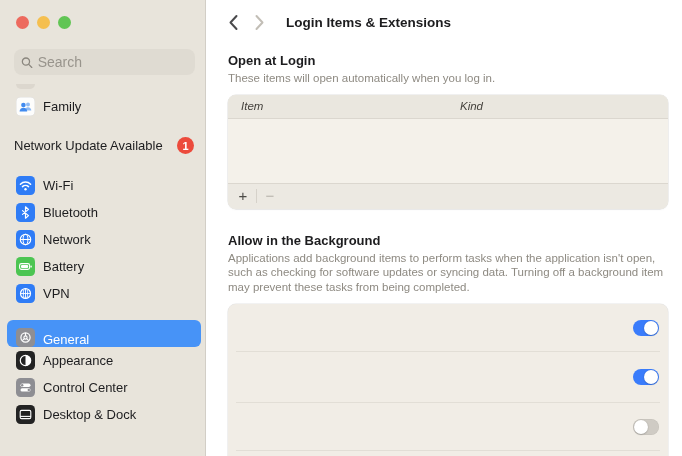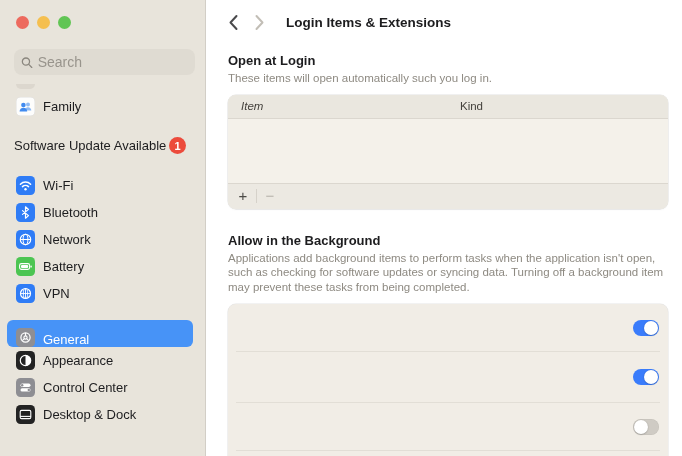--- a/index.html
+++ b/index.html
@@ -30,21 +30,21 @@
     background:#dfdbd2; border-radius:8px;
     display:flex; align-items:center; padding:0 7px; gap:5px;
   }
   .search input {
     border:none; outline:none; background:transparent;
     font-family:Liberation Sans, sans-serif;
     font-size:14px; color:#6d28d9; width:100%;
   }
   .search input::placeholder { color:#98948c; }
 
-  .side-list { position:absolute; top:84px; left:0; right:8px; }
+  .side-list { position:absolute; top:84px; left:0; right:0; }
   .partial-sliver {
     height:5px; width:19px; margin:0 0 4px 16px;
     border-radius:0 0 5px 5px; background:#d8d3ca; opacity:.8;
   }
   .srow {
     height:27px; margin:0 4px 0 7px; border-radius:6px;
     display:flex; align-items:center; padding:0 5px 0 9px; gap:8px;
     font-size:13px; cursor:default;
   }
   .srow.selected { background:#4793f7; color:#ffffff;align-items:flex-end; }
@@ -89,21 +89,21 @@
     margin-top:9px; width:440px; border-radius:8px; overflow:hidden;
     background:#f4f1ea;
     box-shadow:0 0 0 .5px rgba(0,0,0,.12), 0 1px 2px rgba(0,0,0,.04);
   }
   .thead {
     height:24px; background:#eae7df; border-bottom:1px solid #dbd7cf;
     display:flex; align-items:center; font-size:11.5px; color:#45423d;
     position:relative;
   }
   .thead .col-item { padding-left:13px;font-style:italic; }
-  .thead .col-kind { position:absolute; left:232px; }
+  .thead .col-kind { position:absolute; left:232px;font-style:italic; }
   .tbody { height:64px; }
   .tfoot {
     height:26px; background:#ece9e2; border-top:1px solid #dbd7cf;
     display:flex; align-items:center; padding-left:4px;
   }
   .pm {
     width:22px; height:20px; border:none; background:transparent;
     font-size:15px; line-height:20px; text-align:center; padding:0;
     font-family:"Liberation Sans", sans-serif;
   }
@@ -163,21 +163,21 @@
           <circle cx="6.4" cy="7" r="2.3" fill="#418bef"></circle>
           <path d="M2.6 13.4 c0-2.3 1.7-3.7 3.8-3.7 2.1 0 3.8 1.4 3.8 3.7 z" fill="#418bef"></path>
         </svg>
       </span>
       <span class="label">Family</span>
     </div>
 
     <div class="gap12"></div>
 
     <div class="update-row">
-      <span class="label">Software Update Available</span>
+      <span class="label">Network Update Available</span>
       <span class="badge">1</span>
     </div>
 
     <div class="gap13"></div>
 
     <div class="srow">
       <span class="ic blue">
         <svg width="15" height="15" viewBox="0 0 15 15">
           <path d="M2.4 6.2 a7.2 7.2 0 0 1 10.2 0" fill="none" stroke="#fff" stroke-width="1.5" stroke-linecap="round"></path>
           <path d="M4.5 8.6 a4.3 4.3 0 0 1 6 0" fill="none" stroke="#fff" stroke-width="1.5" stroke-linecap="round"></path>
@@ -290,21 +290,21 @@
     <button class="navbtn">
       <svg width="11" height="17" viewBox="0 0 11 17">
         <polyline points="2.5,2 8.5,8.5 2.5,15" fill="none" stroke="#c2beb6" stroke-width="2" stroke-linecap="round" stroke-linejoin="round"></polyline>
       </svg>
     </button>
     <span class="page-title">Login Items &amp; Extensions</span>
   </div>
 
   <div class="section">
     <div class="h2" style="margin-top:9px">Open at Login</div>
-    <div class="desc">These items will open automatically such you log in.</div>
+    <div class="desc">These items will open automatically when you log in.</div>
 
     <div class="login-table">
       <div class="thead">
         <span class="col-item">Item</span>
         <span class="col-kind">Kind</span>
       </div>
       <div class="tbody"></div>
       <div class="tfoot">
         <button class="pm add">+</button>
         <div class="pm-divider"></div>

